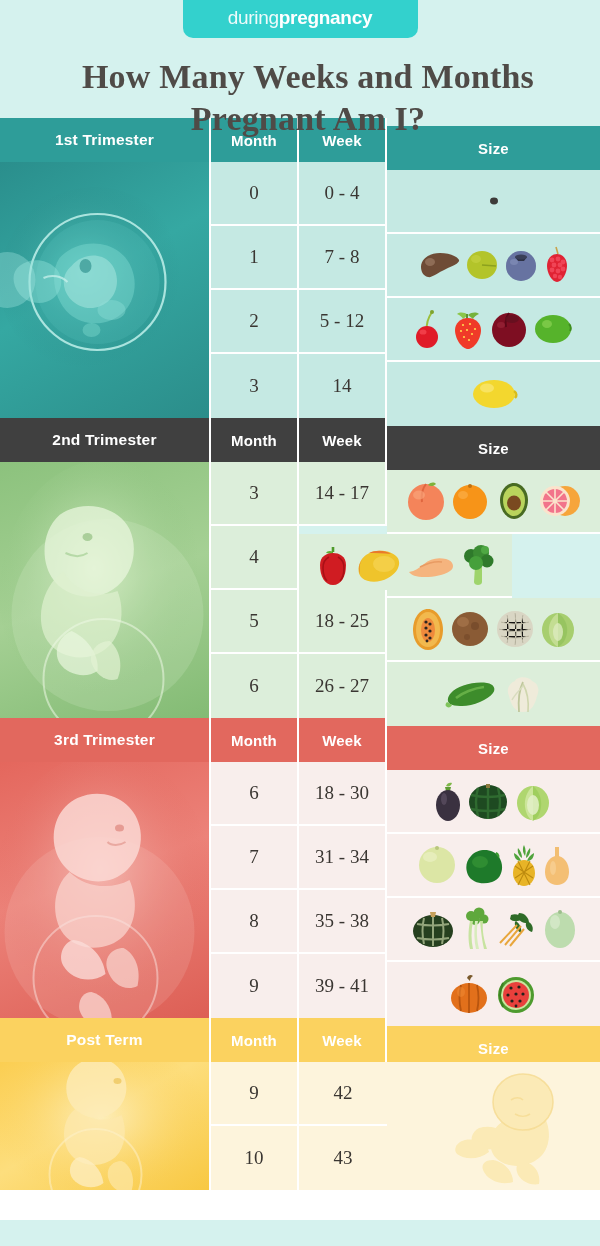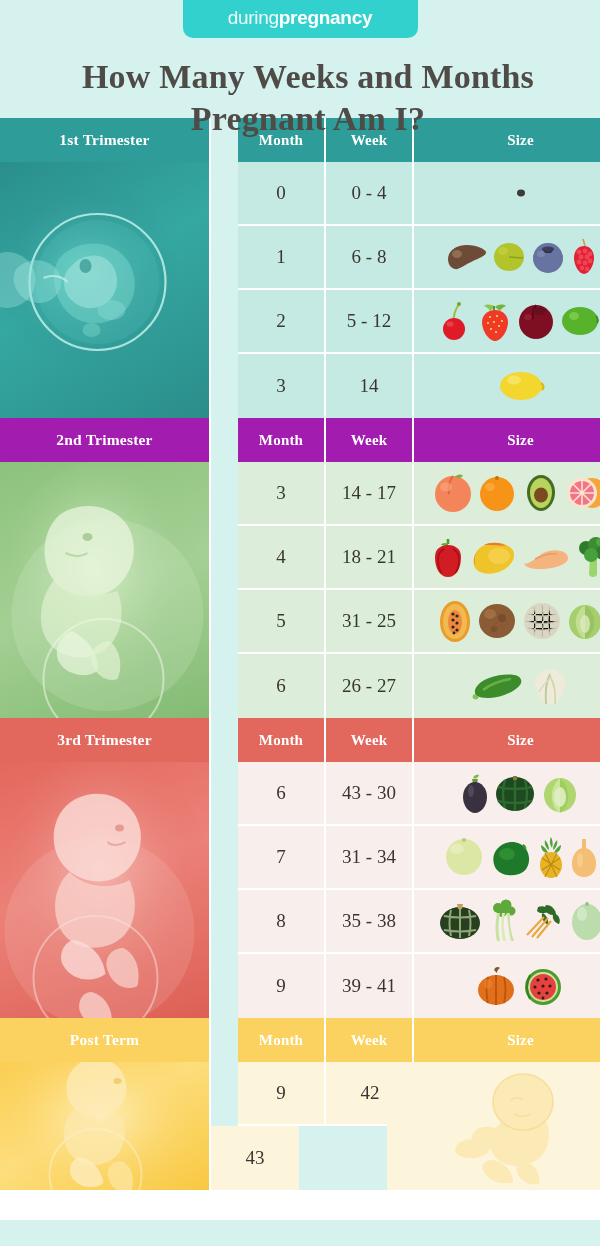--- a/index.html
+++ b/index.html
@@ -59,39 +59,38 @@
   
   .section { width: 600px; }
 
   .row {
     display: flex;
     width: 600px;
     align-items: stretch;
   }
 
   .col-trimester { width: 211px; flex: 0 0 211px; }
-  .col-month     { width: 88px;  flex: 0 0 88px; margin-left: 27px; }
+  .col-month     { width: 88px;  flex: 0 0 88px; }
   .col-week      { width: 88px;  flex: 0 0 88px; }
-  .col-size      { width: 213px; flex: 0 0 213px; }
+  .col-size      { width: 213px; flex: 0 0 213px; margin-top: 8px; }
 
   
   .band {
     height: 44px;
   }
   .band .cell {
     display: flex;
     align-items: center;
     justify-content: center;
     color: #FFFFFF;
     font-weight: 700;
     font-size: 15px;
     letter-spacing: 0.2px;
     border-right: 2px solid #FFFFFF;
     height: 44px;
-    font-family: Liberation Serif, serif;
   }
   .band .cell:last-child { border-right: none; }
   .band .col-trimester { font-size: 15.5px; }
 
   
   .body-row { height: 64px; }
   .body-row .cell {
     display: flex;
     align-items: center;
     justify-content: center;
@@ -120,21 +119,21 @@
   }
 
   .section-body { display: flex; width: 600px; }
   .rows-wrap { display: flex; flex-direction: column; width: 389px; }
 
   
   .t1 .band .cell { background: #2E9D99; }
   .t1 .body-row .cell { background: #C5E9E3; }
   .t1 .imgcol { background: linear-gradient(150deg,#2A8E8C 0%, #35A8A2 45%, #2B8D8A 100%); }
 
-  .t2 .band .cell { background: #a21caf; text-align: center; }
+  .t2 .band .cell { background: #404040; text-align: center; }
   .t2 .body-row .cell { background: #DCEEDA; }
   .t2 .imgcol { background: linear-gradient(160deg,#8CC27D 0%, #A5D094 50%, #83BB74 100%); }
 
   .t3 .band .cell { background: #E2685E; }
   .t3 .body-row .cell { background: #F8EEEC; }
   .t3 .imgcol { background: linear-gradient(160deg,#E4675D 0%, #EC8279 45%, #DD5F55 100%); }
 
   .pt .band .cell { background: #FBD25F; }
   .pt .body-row .cell { background: #FDF4DC; }
   .pt .imgcol { background: linear-gradient(150deg,#FBCE52 0%, #FDDE7D 45%, #F8C842 100%); }
@@ -217,21 +216,21 @@
               <div class="cell col-size size-cell">
                 <span class="icon-wrap">
                   <svg class="icon" width="12" height="12" viewBox="0 0 12 12">
                     <ellipse cx="6" cy="6" rx="4" ry="3.4" fill="#3D3B39"></ellipse>
                   </svg>
                 </span>
               </div>
             </div>
             <div class="row body-row">
               <div class="cell col-month">1</div>
-              <div class="cell col-week">6 - 8</div>
+              <div class="cell col-week">7 - 8</div>
               <div class="cell col-size size-cell">
                 <span class="icon-wrap">
                   <svg class="icon" width="44" height="34" viewBox="0 0 44 34">
                     <path d="M5 19c0-8 8-14 19-14 10 0 18 4 19 7 1 3-6 6-13 9-9 4-14 9-18 8C7 28 5 23 5 19z" fill="#6E4B36"></path>
                     <ellipse cx="14" cy="14" rx="5" ry="4" fill="#9A7762" opacity=".75"></ellipse>
                   </svg>
                 </span>
                 <span class="icon-wrap">
                   <svg class="icon" width="34" height="34" viewBox="0 0 34 34">
                     <ellipse cx="17" cy="17" rx="15" ry="14" fill="#B3C42A"></ellipse>
@@ -392,21 +391,20 @@
                     <circle cx="16" cy="19" r="12" fill="#F2748B"></circle>
                     <g stroke="#FBE3CC" stroke-width="1.6">
                       <path d="M16 7v24M4 19h24M7 10l18 18M25 10L7 28"></path>
                     </g>
                   </svg>
                 </span>
               </div>
             </div>
             <div class="row body-row">
               <div class="cell col-month">4</div>
-              <div class="cell col-week">18 - 21</div>
               <div class="cell col-size size-cell">
                 <span class="icon-wrap">
                   <svg class="icon" width="34" height="42" viewBox="0 0 34 42">
                     <path d="M17 8v-5" stroke="#4E9B2A" stroke-width="2.6" fill="none"></path>
                     <path d="M17 8c-3-2-6-1-7 1 3 0 5 1 7 2z" fill="#5FAE33"></path>
                     <path d="M17 9c6 0 13 3 13 12 0 12-5 20-13 20S4 33 4 21c0-9 7-12 13-12z" fill="#D01C22"></path>
                     <path d="M13 13c-4 2-6 6-6 11s1 10 4 13" stroke="#A81016" stroke-width="1.6" fill="none"></path>
                     <path d="M22 13c4 2 6 6 6 11s-1 10-4 13" stroke="#A81016" stroke-width="1.6" fill="none"></path>
                   </svg>
                 </span>
@@ -431,21 +429,21 @@
                     <circle cx="20" cy="9" r="8" fill="#3B8C33"></circle>
                     <circle cx="26" cy="17" r="6.5" fill="#2F7A2B"></circle>
                     <circle cx="15" cy="19" r="7" fill="#46A03B"></circle>
                     <circle cx="24" cy="6" r="4" fill="#4FA843"></circle>
                   </svg>
                 </span>
               </div>
             </div>
             <div class="row body-row">
               <div class="cell col-month">5</div>
-              <div class="cell col-week">31 - 25</div>
+              <div class="cell col-week">18 - 25</div>
               <div class="cell col-size size-cell">
                 <span class="icon-wrap">
                   <svg class="icon" width="34" height="44" viewBox="0 0 34 44">
                     <path d="M17 2c9 0 15 10 15 21 0 12-7 20-15 20S2 35 2 23C2 12 8 2 17 2z" fill="#E89C2B"></path>
                     <path d="M17 5c7 0 12 8 12 18 0 10-5 17-12 17S5 33 5 23C5 13 10 5 17 5z" fill="#F2B94E"></path>
                     <ellipse cx="17" cy="23" rx="7" ry="12" fill="#EF8A3C"></ellipse>
                     <g fill="#2C2621">
                       <circle cx="15" cy="15" r="1.6"></circle>
                       <circle cx="19" cy="17" r="1.6"></circle>
                       <circle cx="15" cy="21" r="1.6"></circle>
@@ -530,21 +528,21 @@
               <path d="M124 206c12 6 18 22 14 38-12 6-26-2-30-16-4-12 4-22 16-22z" fill="#F7CDC6" opacity=".78"></path>
               <path d="M92 250c14 4 22 18 20 32-12 6-28 0-32-14-2-10 4-18 12-18z" fill="#FBDAD4" opacity=".72"></path>
               <ellipse cx="120" cy="86" rx="4.5" ry="3.5" fill="#D9796F" opacity=".6"></ellipse>
               <path d="M126 100c-6 4-14 4-18 0" stroke="#E0938B" stroke-width="2" fill="none" opacity=".65"></path>
               <circle cx="96" cy="236" r="62" fill="none" stroke="#FAE1DD" stroke-width="2" opacity=".5"></circle>
             </svg>
           </div>
           <div class="rows-wrap">
             <div class="row body-row">
               <div class="cell col-month">6</div>
-              <div class="cell col-week">43 - 30</div>
+              <div class="cell col-week">18 - 30</div>
               <div class="cell col-size size-cell">
                 <span class="icon-wrap">
                   <svg class="icon" width="26" height="42" viewBox="0 0 26 42">
                     <path d="M10 6c1-3 4-4 6-3-1 3-3 4-6 3z" fill="#7FB84A"></path>
                     <path d="M9 7h6l-1 4H10z" fill="#5E9B33"></path>
                     <path d="M12 10c6 0 12 6 12 15s-6 16-12 16S0 34 0 25c0-9 6-15 12-15z" fill="#3A3140"></path>
                     <ellipse cx="8" cy="19" rx="3" ry="6" fill="#6B5E72" opacity=".5"></ellipse>
                   </svg>
                 </span>
                 <span class="icon-wrap">
@@ -717,20 +715,21 @@
               <circle cx="96" cy="130" r="46" fill="none" stroke="#FDF2CC" stroke-width="2" opacity=".5"></circle>
               <ellipse cx="118" cy="36" rx="4" ry="3" fill="#E8B83E" opacity=".55"></ellipse>
             </svg>
           </div>
           <div class="pt-rows">
             <div class="row body-row">
               <div class="cell col-month">9</div>
               <div class="cell col-week">42</div>
             </div>
             <div class="row body-row last">
+              <div class="cell col-month">10</div>
               <div class="cell col-week">43</div>
             </div>
           </div>
           <div class="pt-size-span" style="height: 128px;">
             <svg class="fetus" width="150" height="120" viewBox="0 0 150 120">
               <g fill="#FBE9B2" opacity=".9">
                 <ellipse cx="104" cy="36" rx="30" ry="28"></ellipse>
                 <path d="M86 54c14 10 30 8 40-2 6 12 6 30-6 40-14 12-38 10-46-4-6-12-2-26 12-34z"></path>
                 <path d="M60 62c14-4 26 2 30 12-8 10-24 12-34 6-6-4-4-14 4-18z"></path>
                 <path d="M46 74c12-2 22 4 24 12-10 8-24 8-32 2-4-4-1-12 8-14z"></path>

